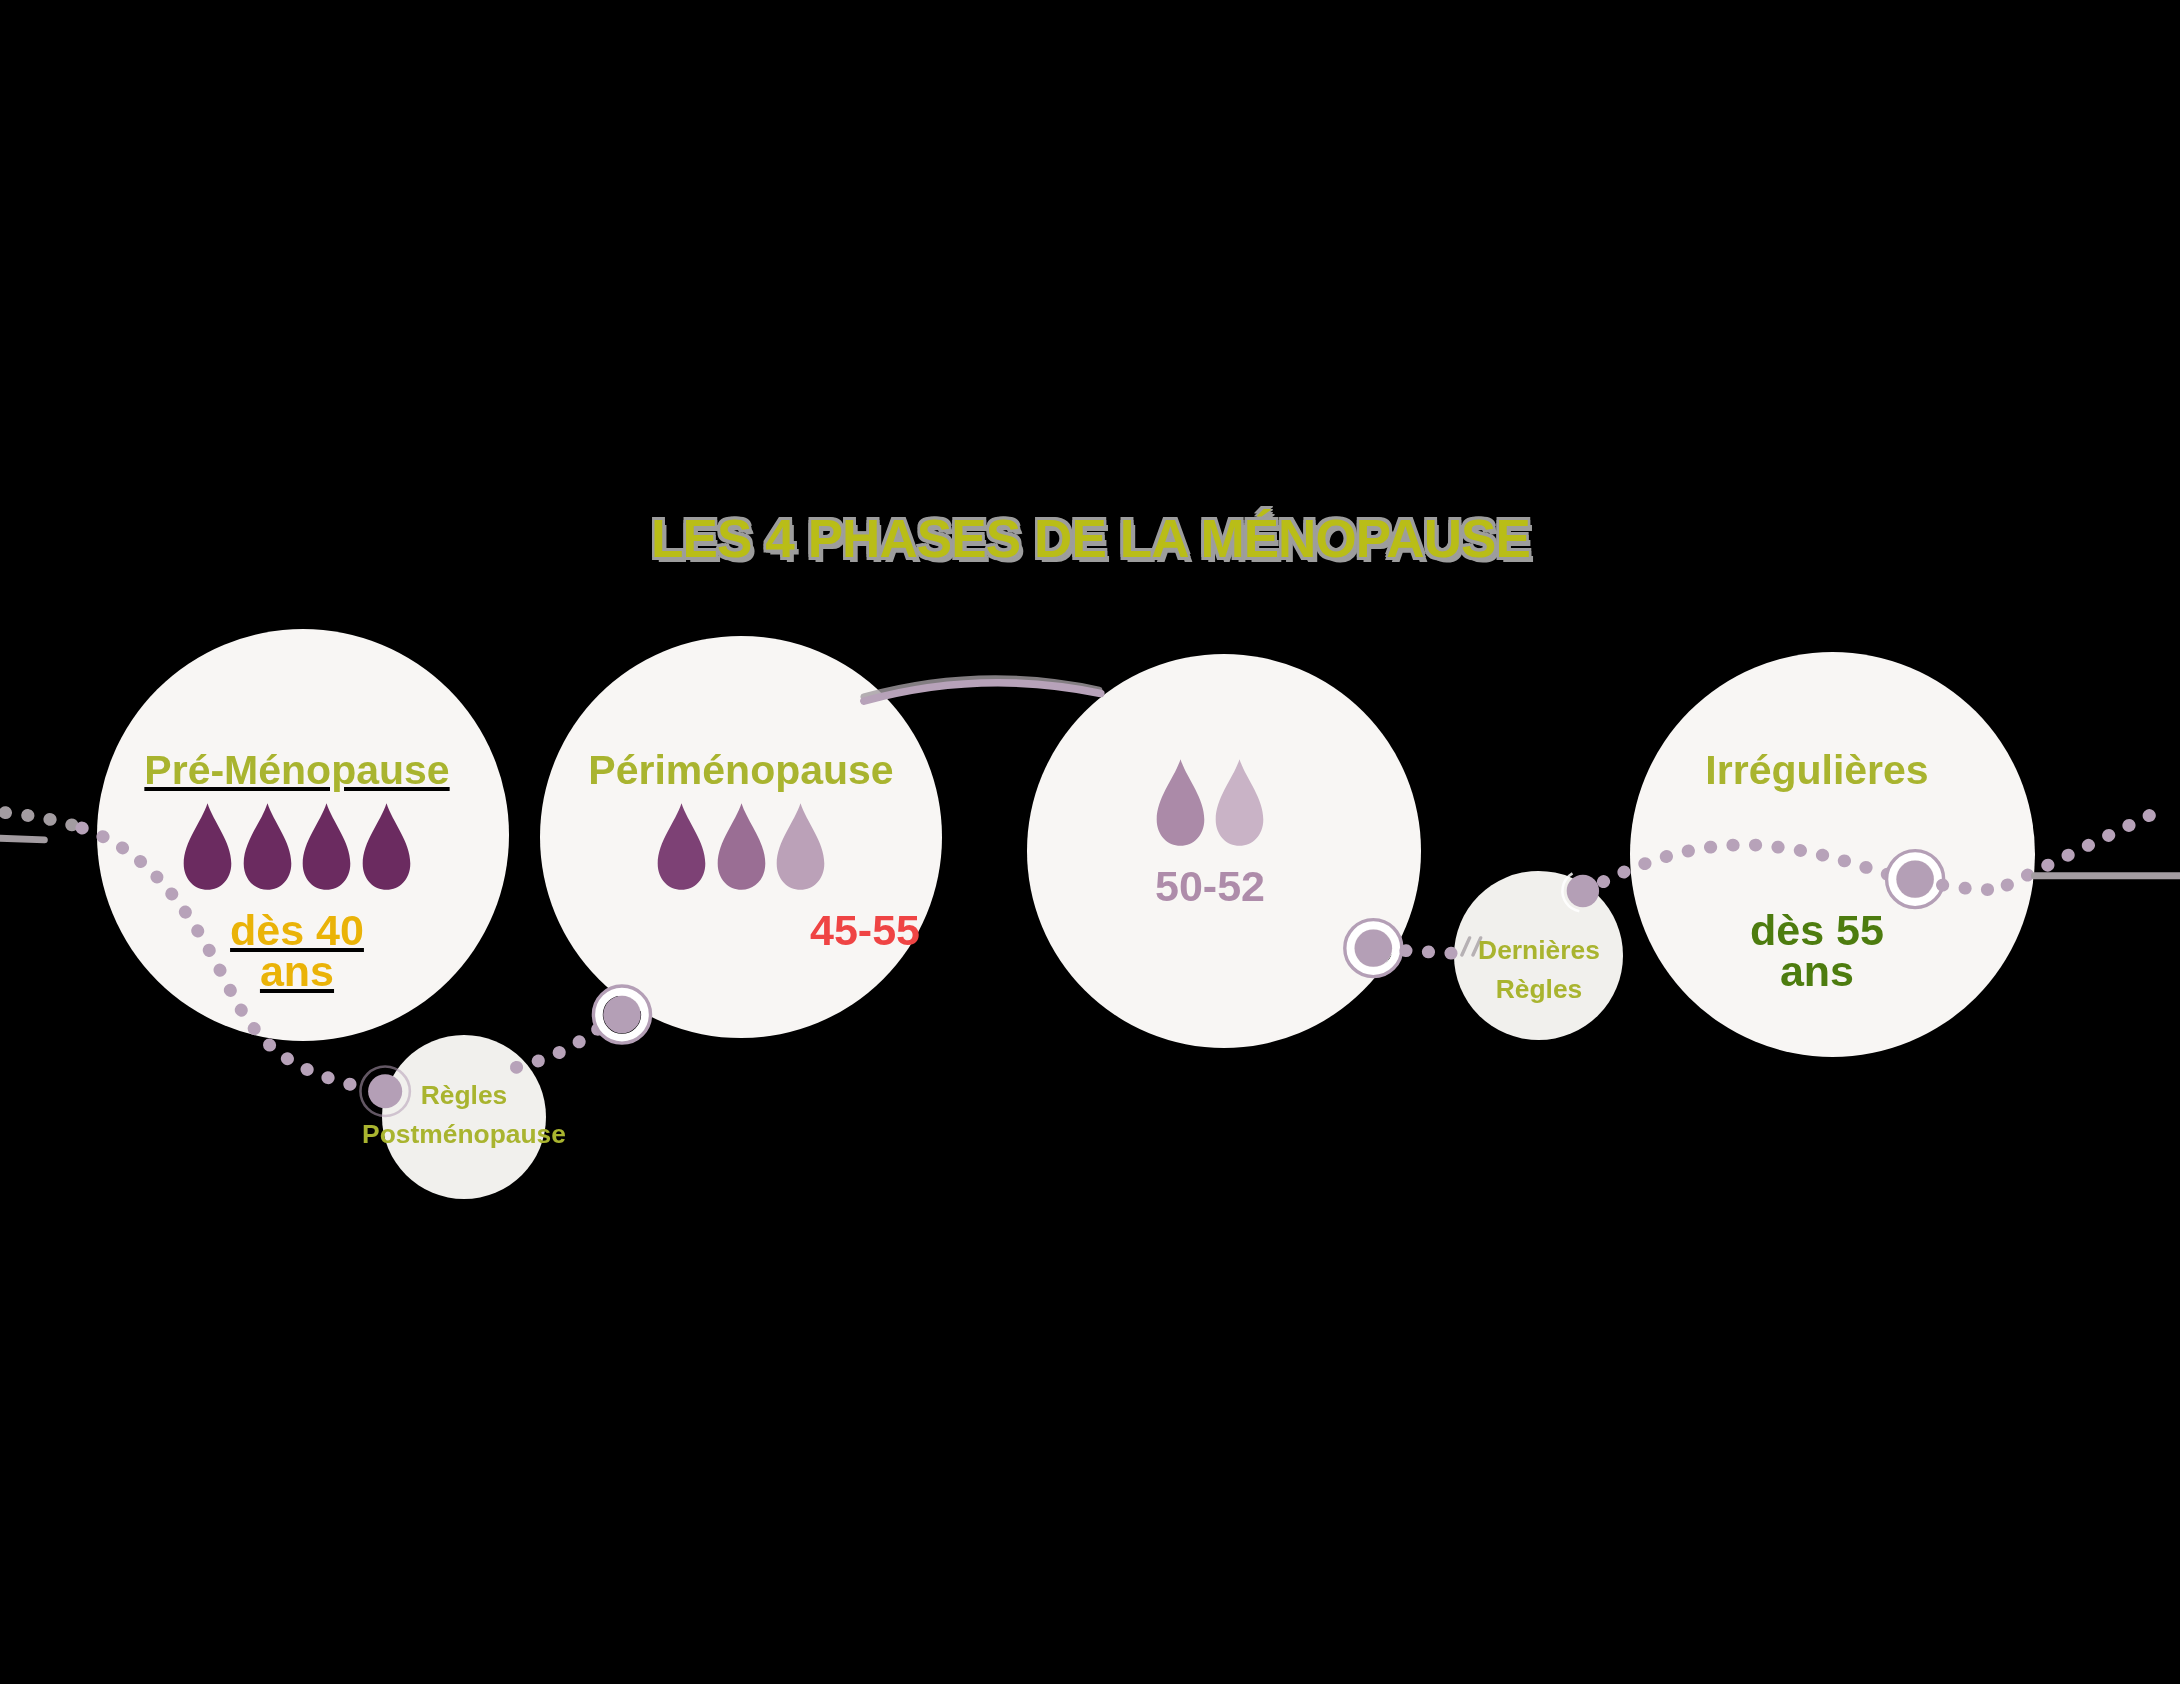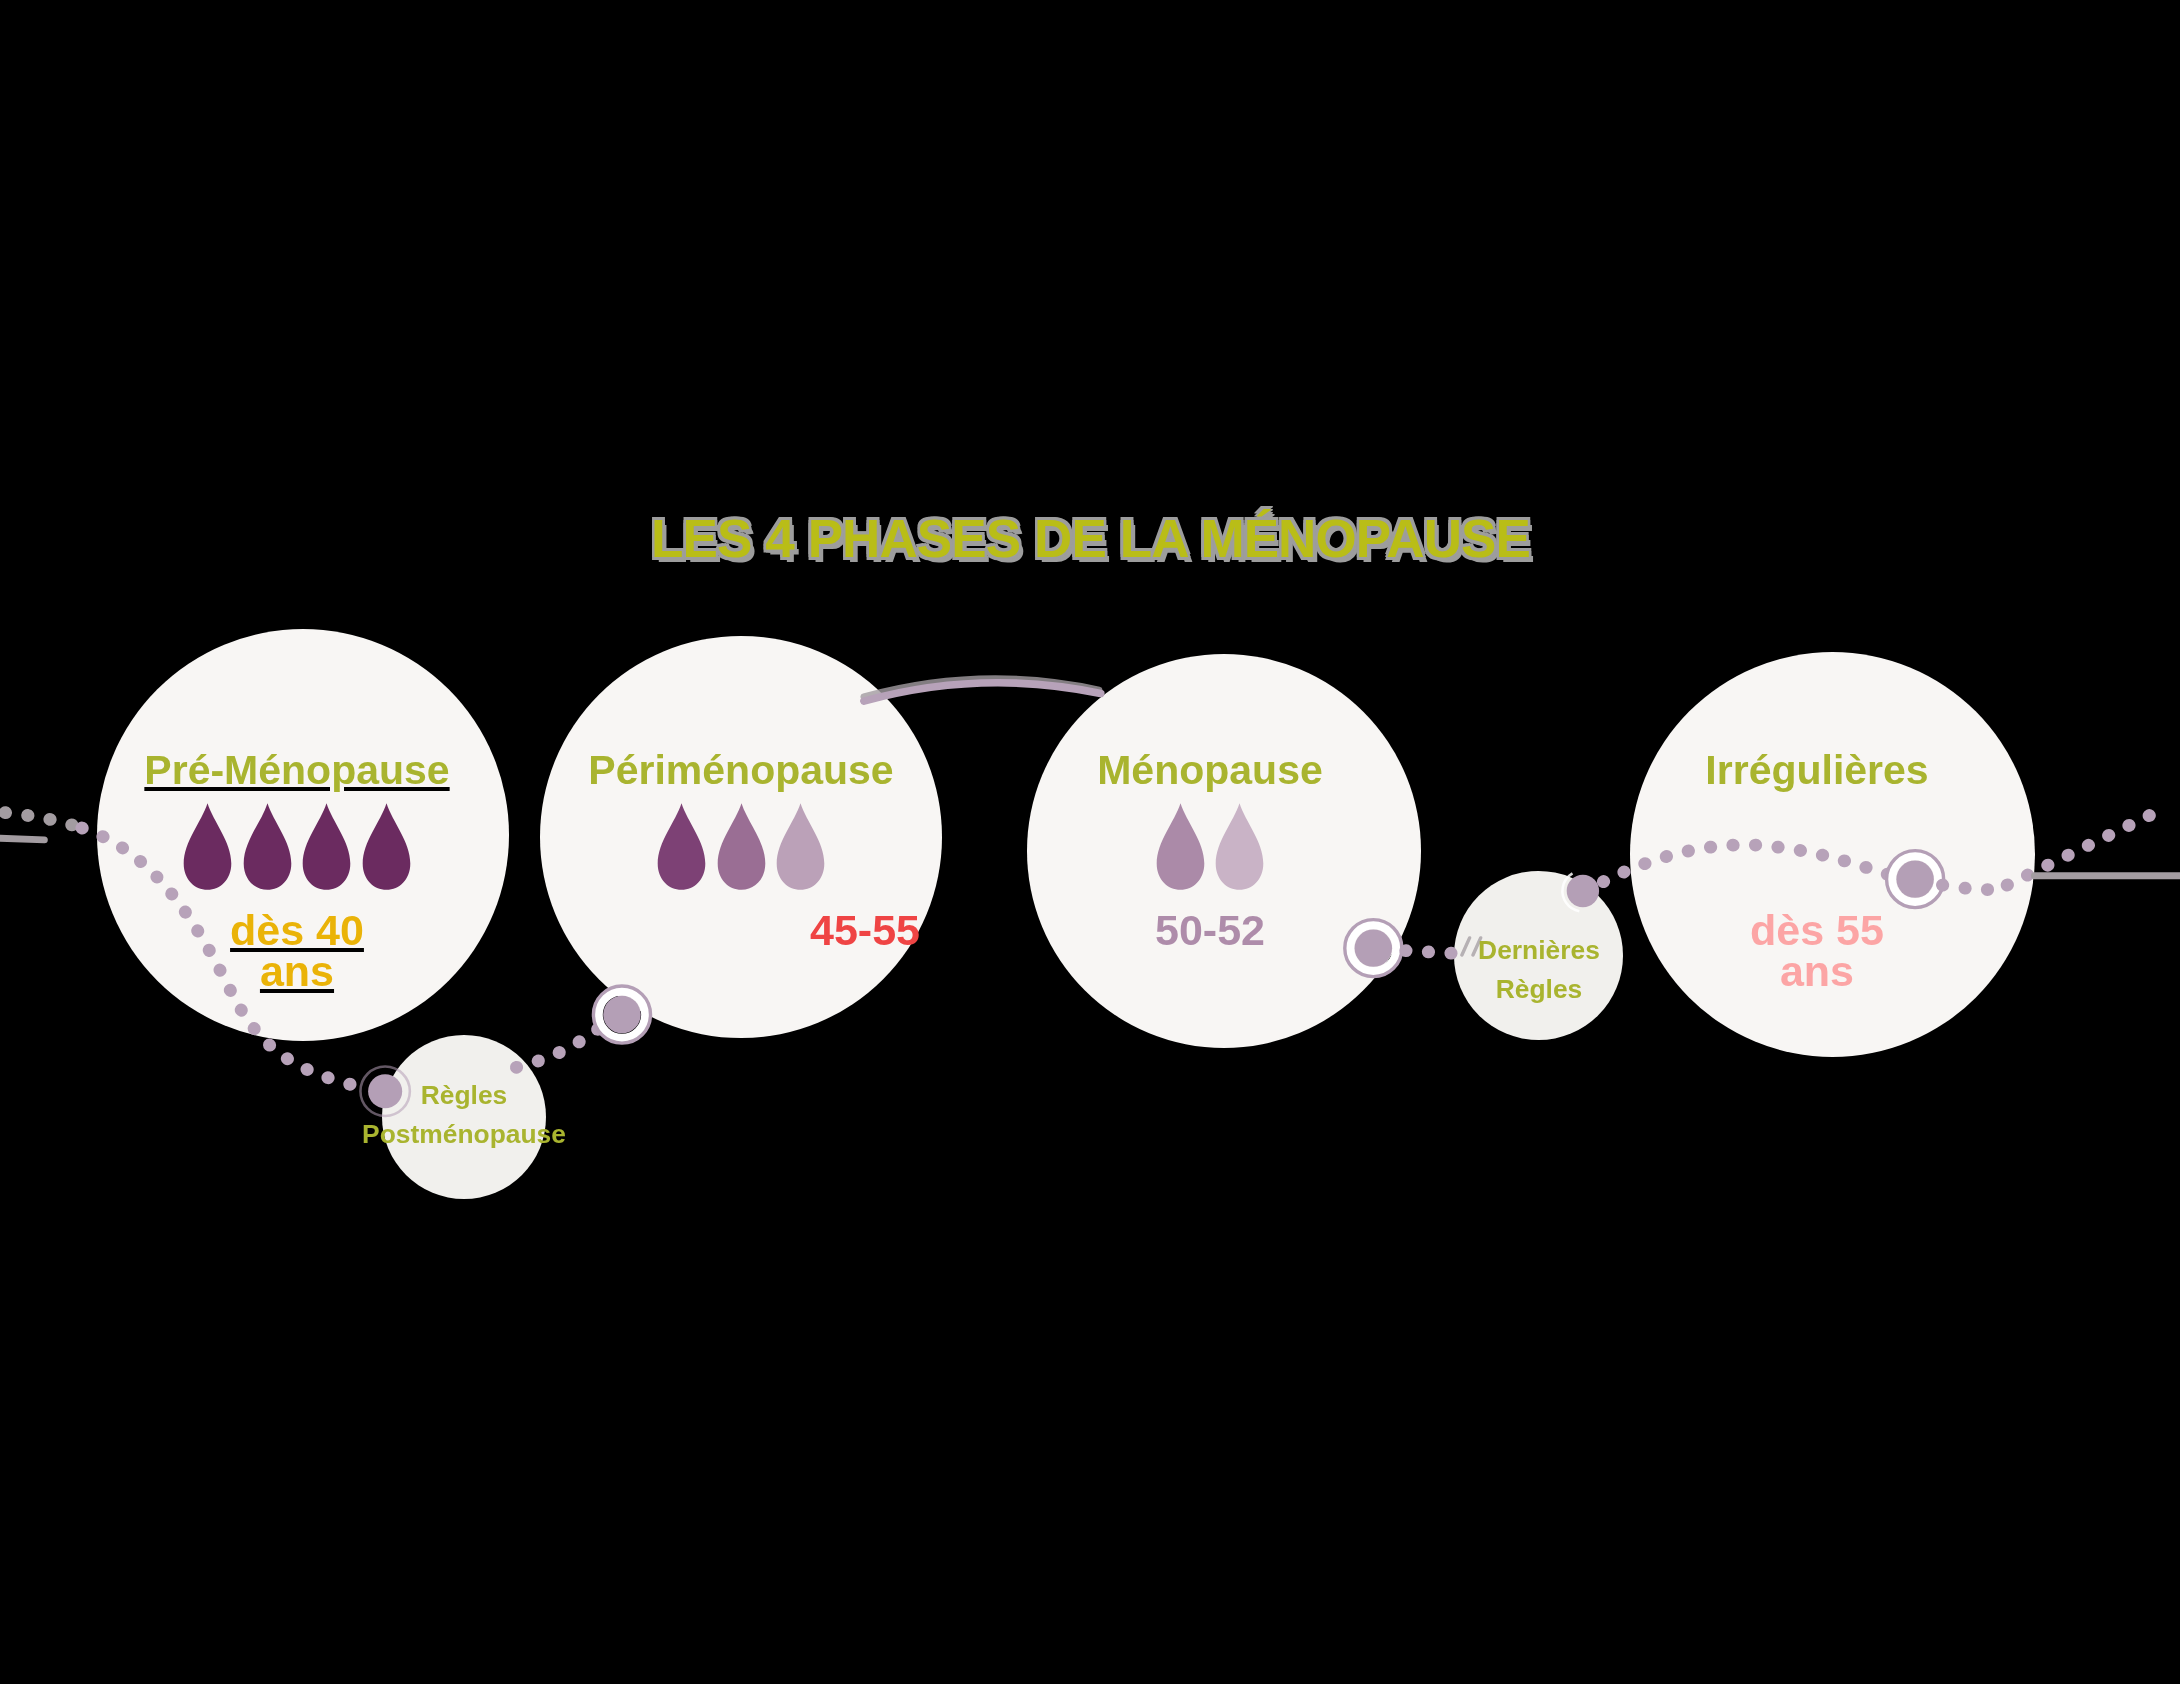--- a/index.html
+++ b/index.html
@@ -159,39 +159,38 @@
           <path d="M30,2 C37,24 58,47 58,73 C58,91.5 45.5,104 30,104 C14.5,104 2,91.5 2,73 C2,47 23,24 30,2 Z" fill="#bba1b8"></path>
         </svg>
       </div>
     <div class="age" style="color: #ef4444; text-align: right;">
       <div>45-55</div>
       <div></div>
     </div>
   </div>
 
   <div class="phase" style="left:1031px;">
-    <div class="pname">Ménopause</div>
     <div class="drops">
         <svg width="51" height="91" viewBox="0 0 60 106">
           <path d="M30,2 C37,24 58,47 58,73 C58,91.5 45.5,104 30,104 C14.5,104 2,91.5 2,73 C2,47 23,24 30,2 Z" fill="#ab8aa8"></path>
         </svg>
         <svg width="51" height="91" viewBox="0 0 60 106">
           <path d="M30,2 C37,24 58,47 58,73 C58,91.5 45.5,104 30,104 C14.5,104 2,91.5 2,73 C2,47 23,24 30,2 Z" fill="#c9b3c6"></path>
         </svg>
       </div>
     <div class="age" style="color: rgb(174, 140, 170);">
       <div>50-52</div>
       <div></div>
     </div>
   </div>
 
   <div class="phase" style="left:1638px;">
     <div class="pname">Irrégulières</div>
     <div class="drops"></div>
-    <div class="age" style="color: #fca5a5;">
+    <div class="age" style="color: #4d7c0f;">
       <div>dès 55</div>
       <div>ans</div>
     </div>
   </div>
 
   <div class="milestone" id="m1">
     <div>Règles</div>
     <div>Postménopause</div>
   </div>
   <div class="milestone" id="m2">

